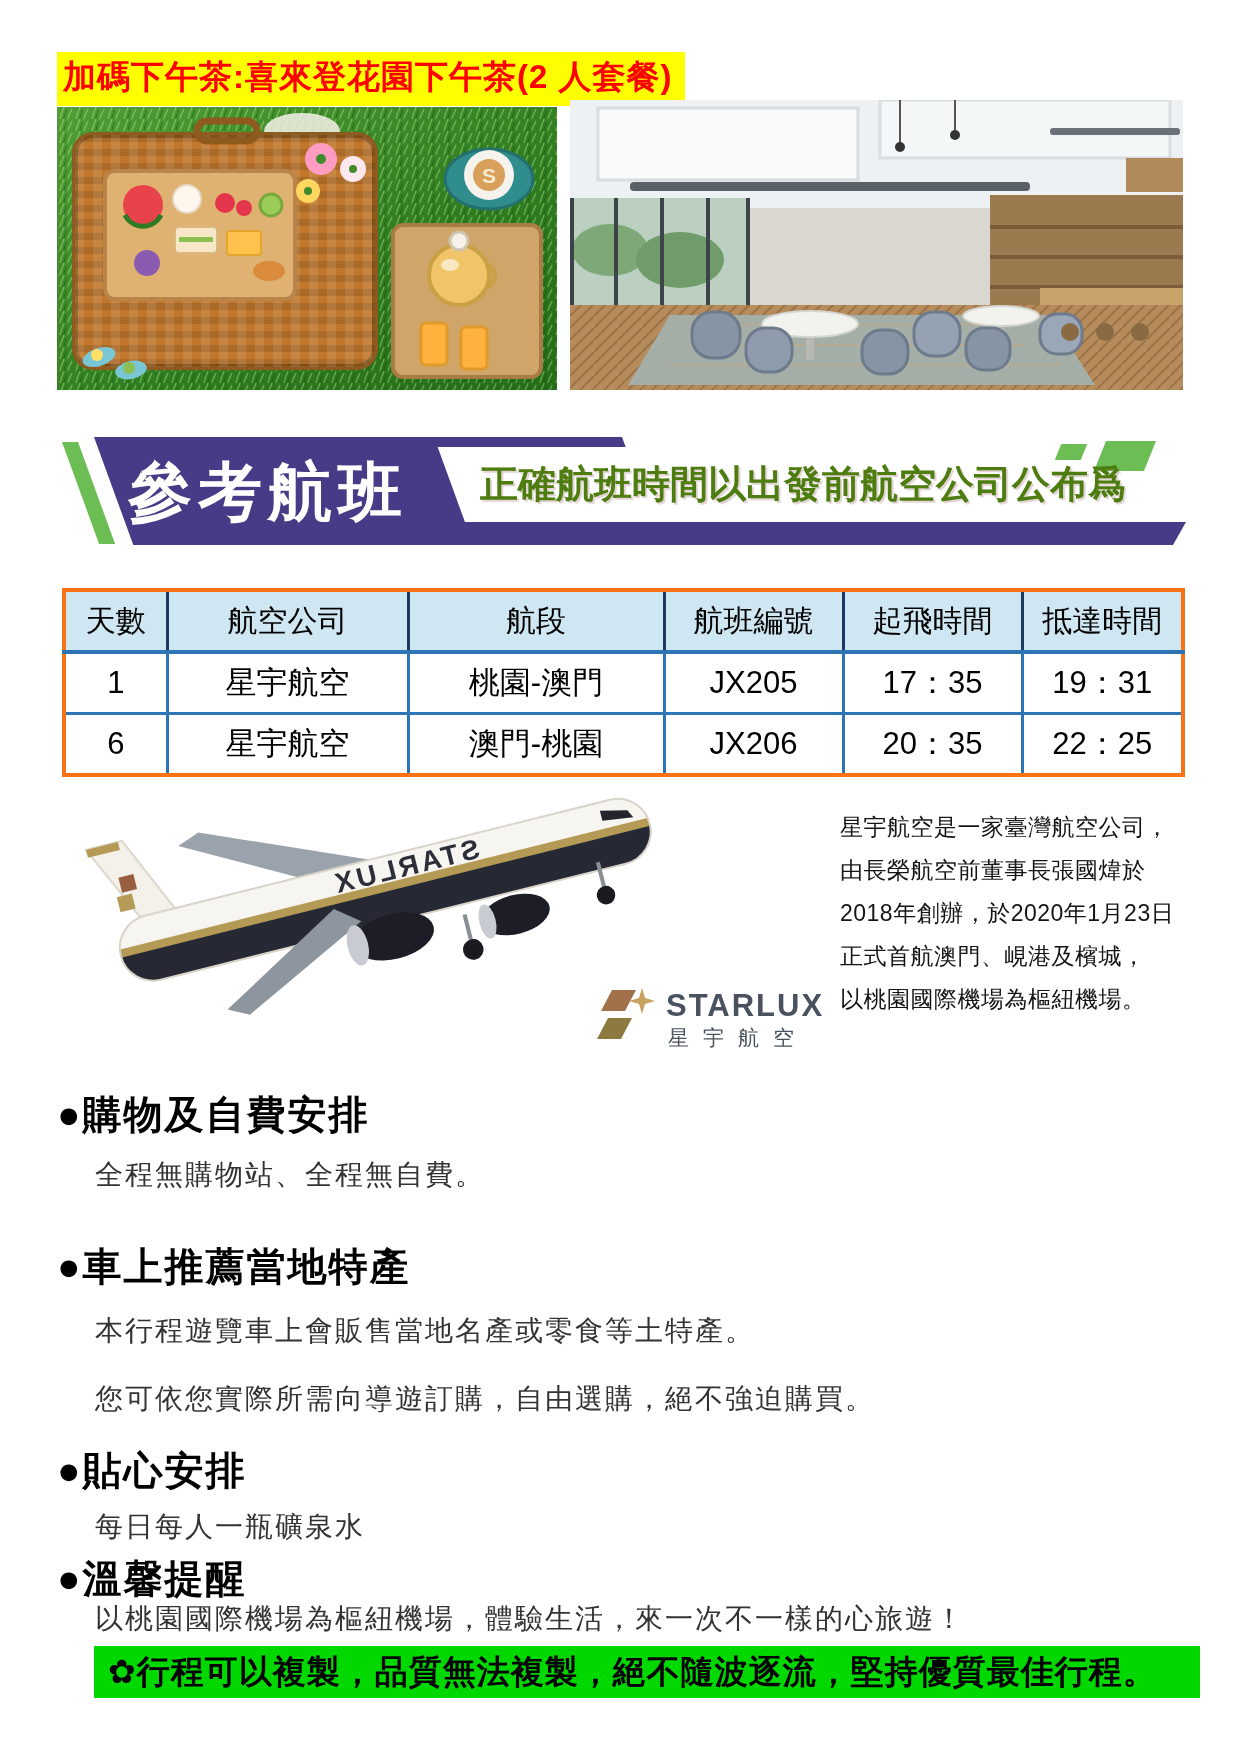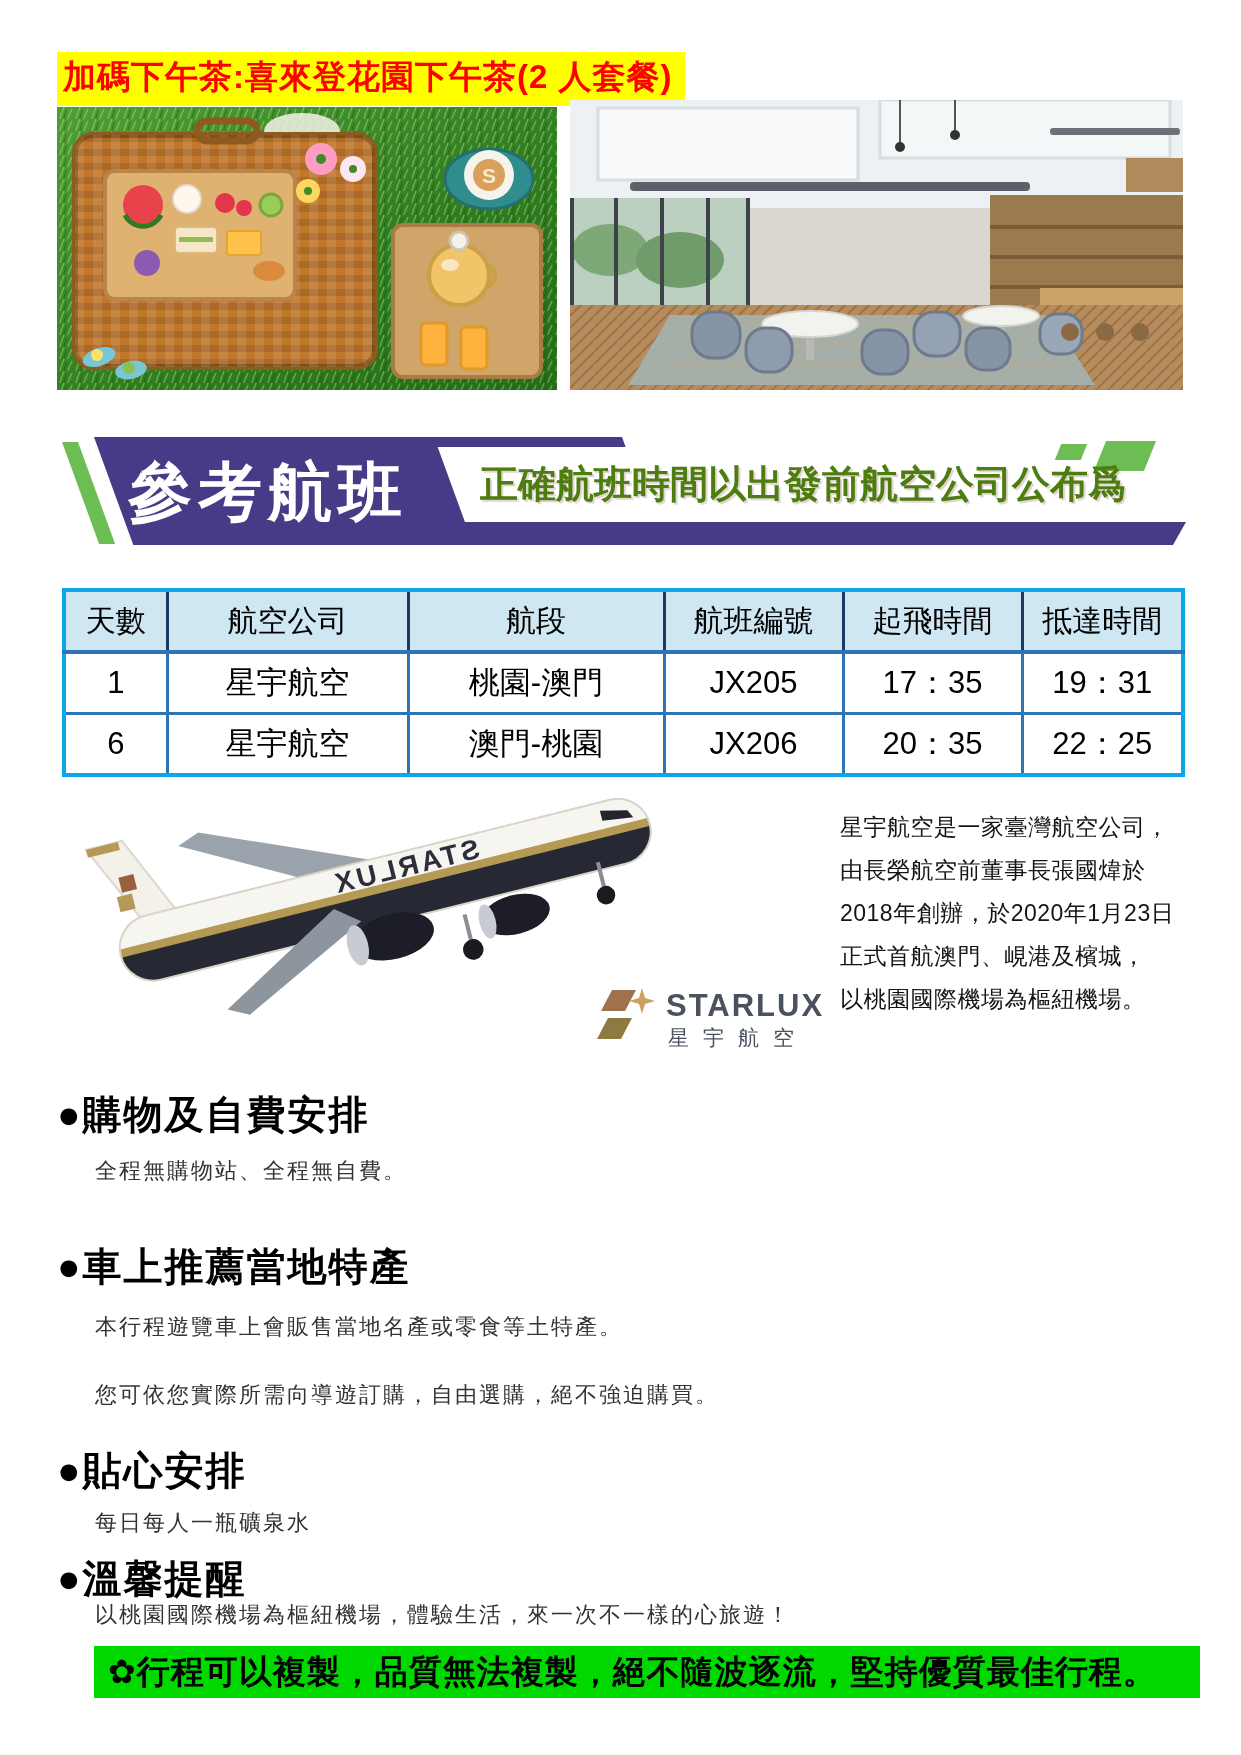--- a/index.html
+++ b/index.html
@@ -25,38 +25,38 @@
   .b-topstrip{left:432px;top:0;width:190px;height:10px;background:#473a87;transform:skewX(20deg);transform-origin:top left;}
   .b-bar{left:138px;top:85px;width:1048px;height:23px;background:#473a87;
          clip-path:polygon(0 0,100% 0,calc(100% - 13px) 100%,0 100%);}
   .b-acc-s{left:1058px;top:7px;width:26px;height:16px;background:#6cbe54;transform:skewX(-22deg);}
   .b-acc-l{left:1100px;top:4px;width:50px;height:30px;background:#6cbe54;transform:skewX(-22deg);}
   .b-label{left:128px;top:12px;color:#ffffff;font-size:64px;font-weight:bold;letter-spacing:6px;white-space:nowrap;}
   .b-note{left:480px;top:22px;color:#4d7c0f;font-size:38px;font-weight:bold;white-space:nowrap;
           text-shadow:2px 2px 1px rgba(140,80,80,0.25);}
   
   table.flights{position:absolute;left:62px;top:588px;border-collapse:collapse;table-layout:fixed;
-    border:4px solid #0ea5e9;background:#ffffff;}
+    border:4px solid #f97316;background:#ffffff;}
   table.flights th{background:#cfe7f2;border:3px solid #1b3a63;border-bottom:4px solid #2e75b6;
     font-size:30px;font-weight:normal;color:#000;height:56px;text-align:center;}
   table.flights td{border:3px solid #2e75b6;font-size:31px;color:#000;height:56px;text-align:center;background:#fff;}
   
   .plane{position:absolute;left:40px;top:755px;width:720px;height:260px;}
   .plane svg{display:block;width:100%;height:100%;}
   
   .slx-symbol{position:absolute;left:594px;top:986px;width:62px;height:58px;}
   .slx-symbol svg{display:block;width:100%;height:100%;}
   .slx-word{position:absolute;left:666px;top:988px;font-size:31px;font-weight:bold;color:#49525e;letter-spacing:2px;white-space:nowrap;}
   .slx-sub{position:absolute;left:668px;top:1024px;font-size:21px;color:#49525e;letter-spacing:14px;white-space:nowrap;}
   
   .desc{position:absolute;left:840px;top:806px;width:360px;}
   .desc .dline{font-size:23px;line-height:43px;color:#141414;font-weight:400;letter-spacing:0.5px;white-space:nowrap;}
   
   .sec-h{position:absolute;left:57px;color:#000000;font-size:39px;font-weight:bold;letter-spacing:2px;white-space:nowrap;}
-  .sec-b{position:absolute;left:95px;color:#333333;font-size:22px;letter-spacing:2px;white-space:nowrap;}
+  .sec-b{position:absolute;left:95px;color:#333333;font-size:28px;letter-spacing:2px;white-space:nowrap;}
   
   .footer{position:absolute;left:94px;top:1646px;width:1092px;height:52px;background:#00d800;
     color:#000;font-size:33px;font-weight:bold;line-height:52px;padding-left:14px;letter-spacing:1px;white-space:nowrap;}
 </style>
 </head>
 <body>
 
 <div class="page">
 
   <div class="title">加碼下午茶:喜來登花園下午茶(2 人套餐)</div>

